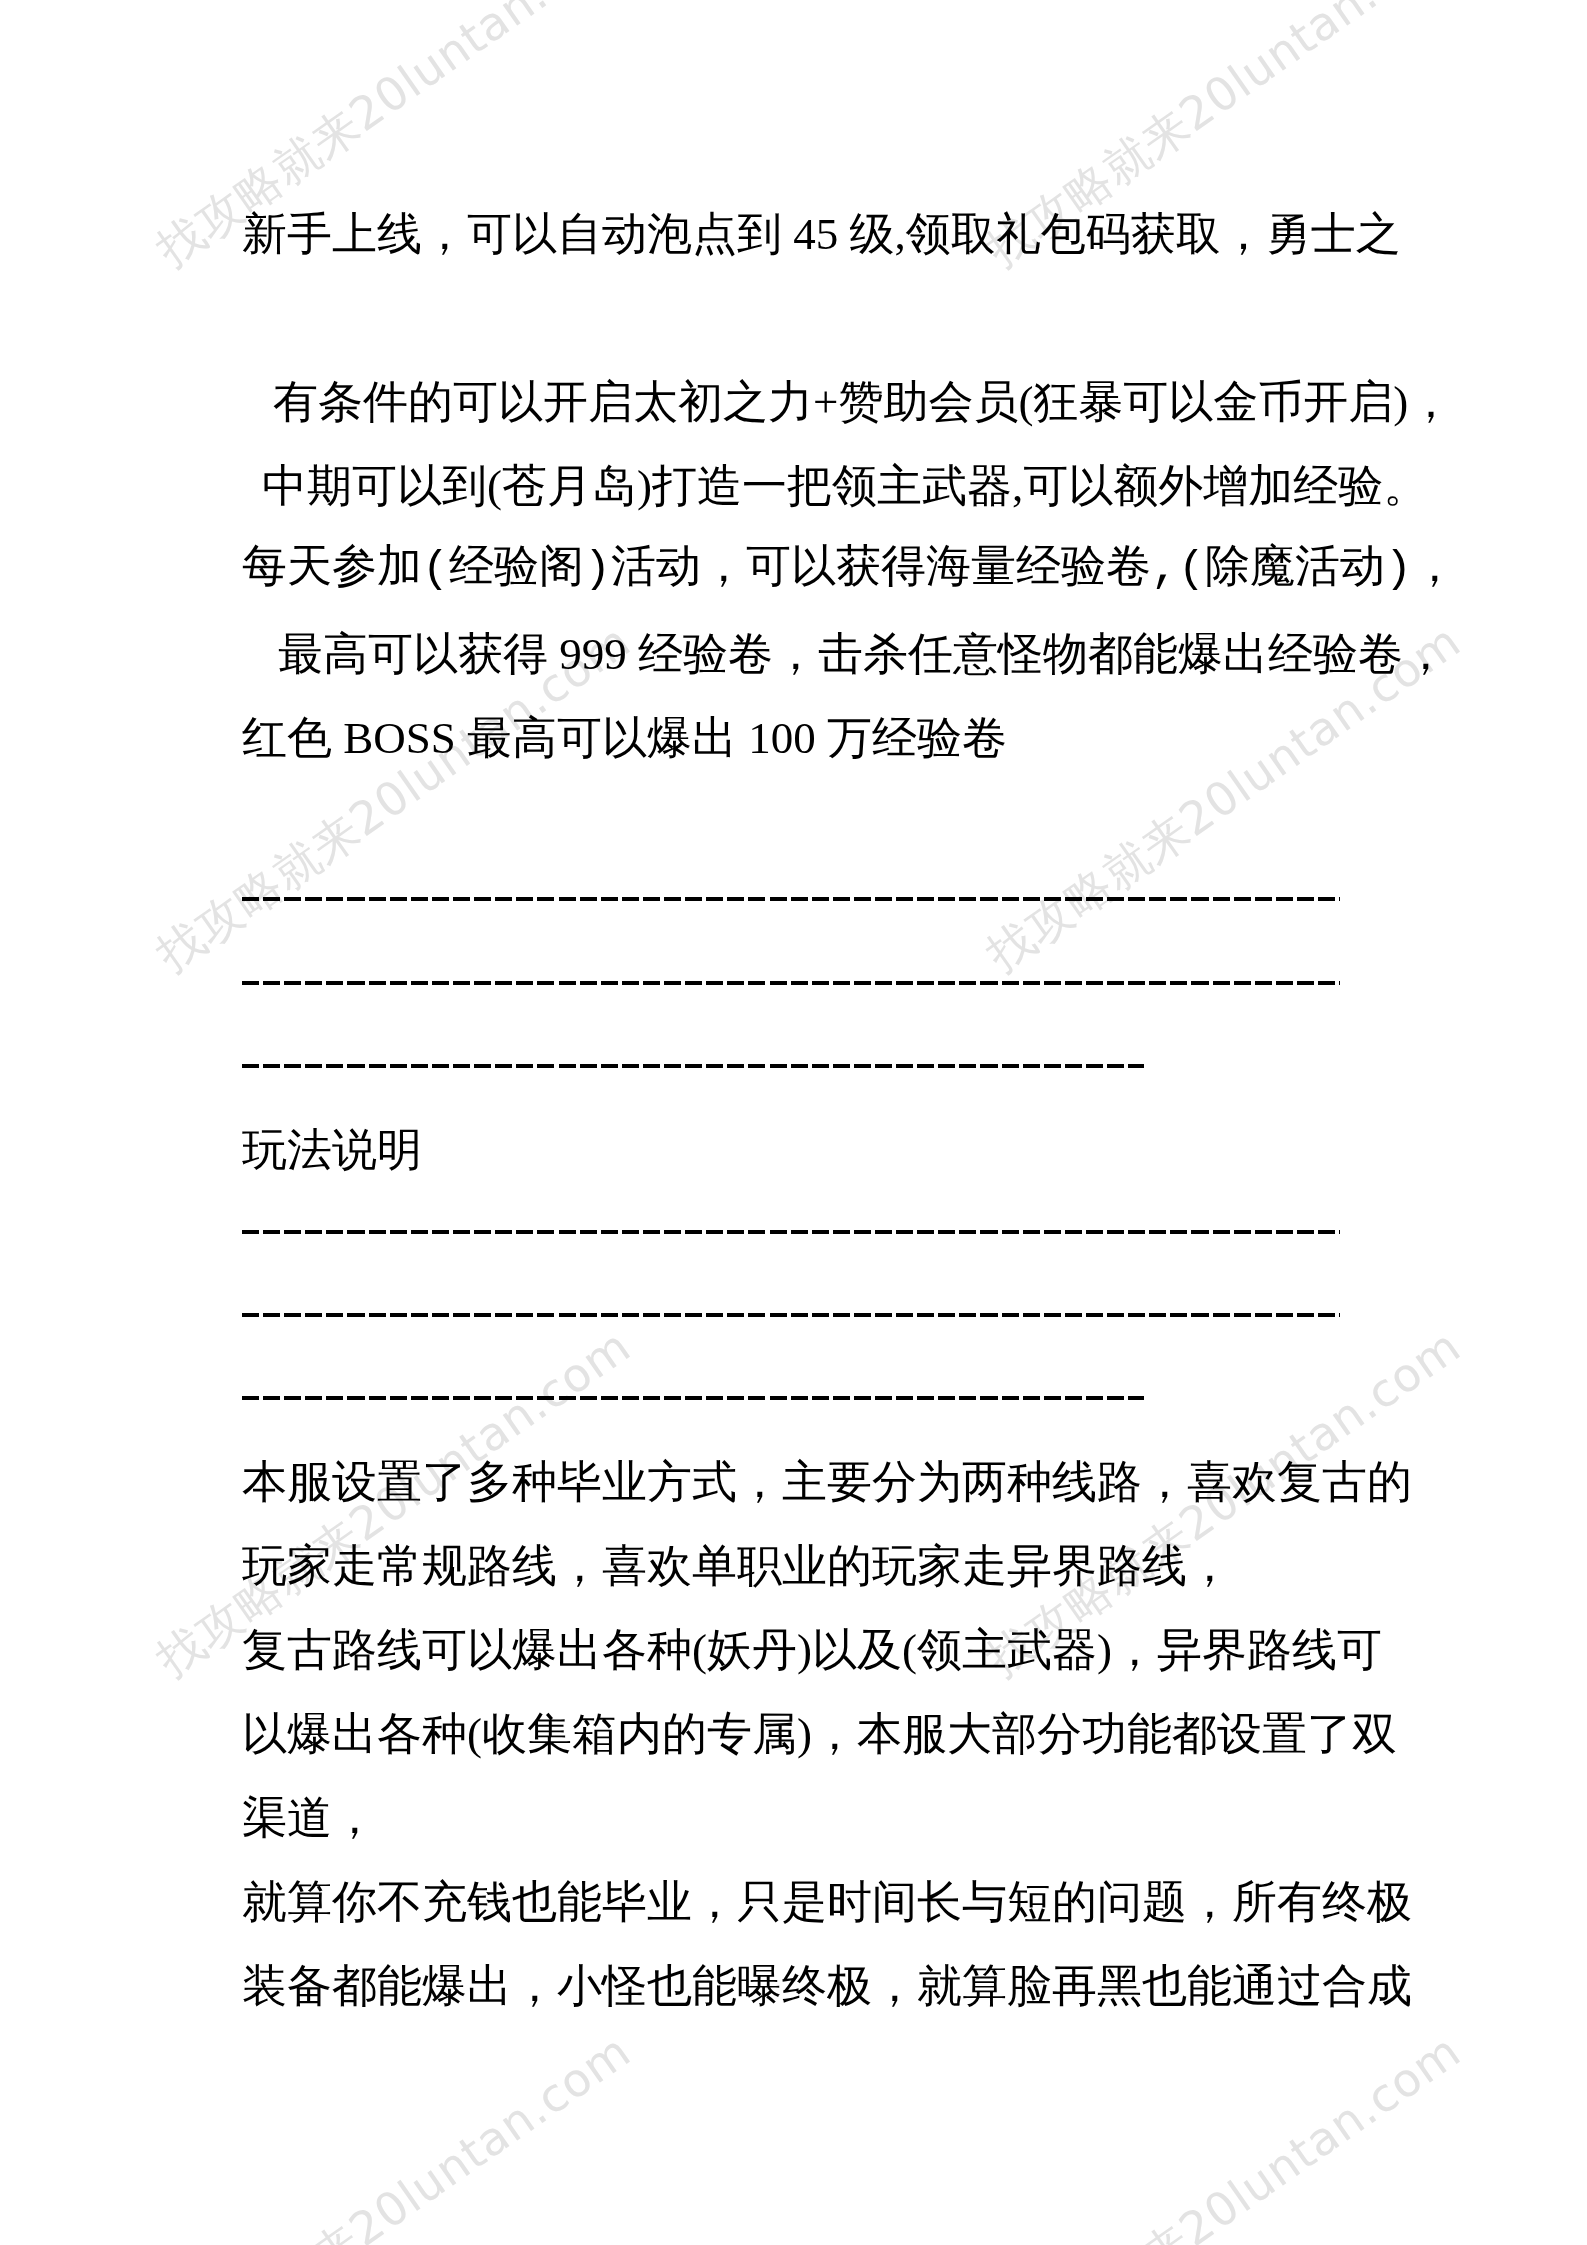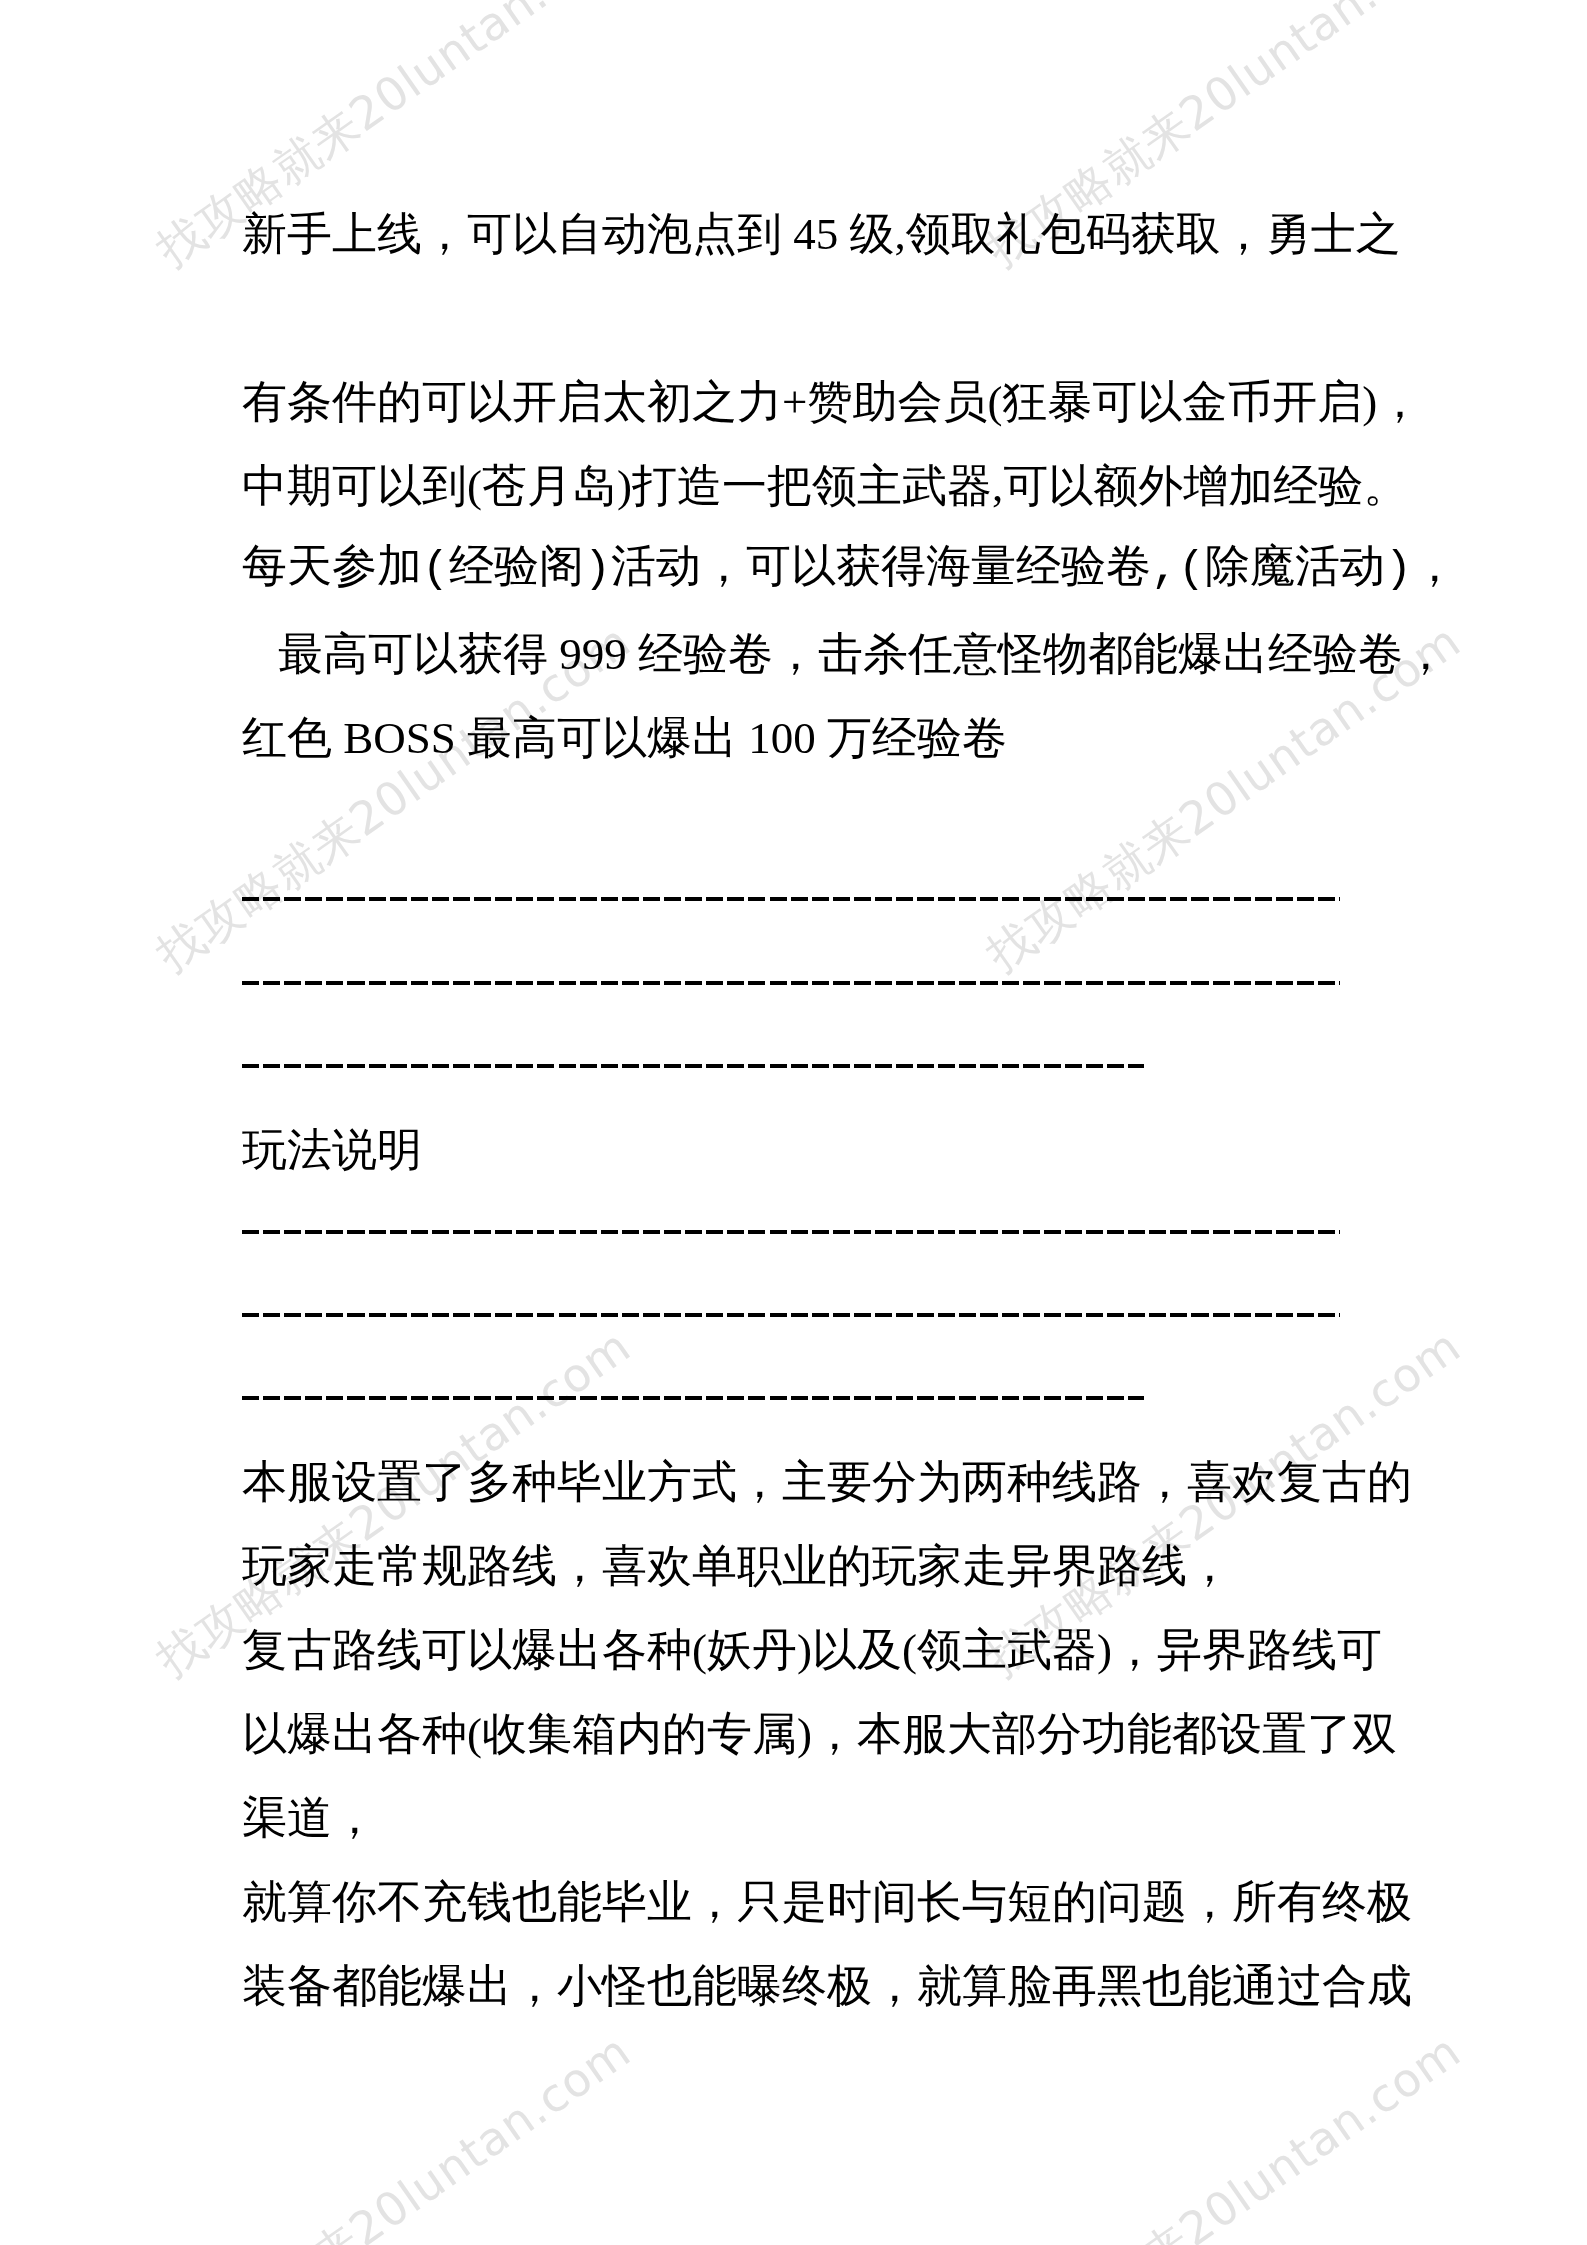--- a/index.html
+++ b/index.html
@@ -70,22 +70,22 @@
   <div class="watermark" style="left:145px; top:230px;">找攻略就来20luntan.com</div>
   <div class="watermark" style="left:975px; top:230px;">找攻略就来20luntan.com</div>
   <div class="watermark" style="left:145px; top:935px;">找攻略就来20luntan.com</div>
   <div class="watermark" style="left:975px; top:935px;">找攻略就来20luntan.com</div>
   <div class="watermark" style="left:145px; top:1640px;">找攻略就来20luntan.com</div>
   <div class="watermark" style="left:975px; top:1640px;">找攻略就来20luntan.com</div>
   <div class="watermark" style="left:145px; top:2345px;">找攻略就来20luntan.com</div>
   <div class="watermark" style="left:975px; top:2345px;">找攻略就来20luntan.com</div>
 
   <div class="line" style="top:192px;">新手上线，可以自动泡点到 45 级,领取礼包码获取，勇士之</div>
-  <div class="line" style="top:360px;">有条件的可以开启太初之力+赞助会员(狂暴可以金币开启)，</div>
-  <div class="line" style="top:444px;">中期可以到(苍月岛)打造一把领主武器,可以额外增加经验。</div>
+  <div class="line" style="top:360px;margin-left:31px;">有条件的可以开启太初之力+赞助会员(狂暴可以金币开启)，</div>
+  <div class="line" style="top:444px;margin-left:20px;">中期可以到(苍月岛)打造一把领主武器,可以额外增加经验。</div>
   <div class="line" style="top:528px;font-family:Liberation Mono, monospace;">每天参加(经验阁)活动，可以获得海量经验卷,(除魔活动)，</div>
   <div class="line" style="top:612px;margin-left:36px;">最高可以获得 999 经验卷，击杀任意怪物都能爆出经验卷，</div>
   <div class="line" style="top:696px;">红色 BOSS 最高可以爆出 100 万经验卷</div>
 
   <div class="dash-row dash-long" style="top:897px;">
     <span class="dash-text">----------------------------------------------------</span>
   </div>
   <div class="dash-row dash-long" style="top:981px;">
     <span class="dash-text">----------------------------------------------------</span>
   </div>

